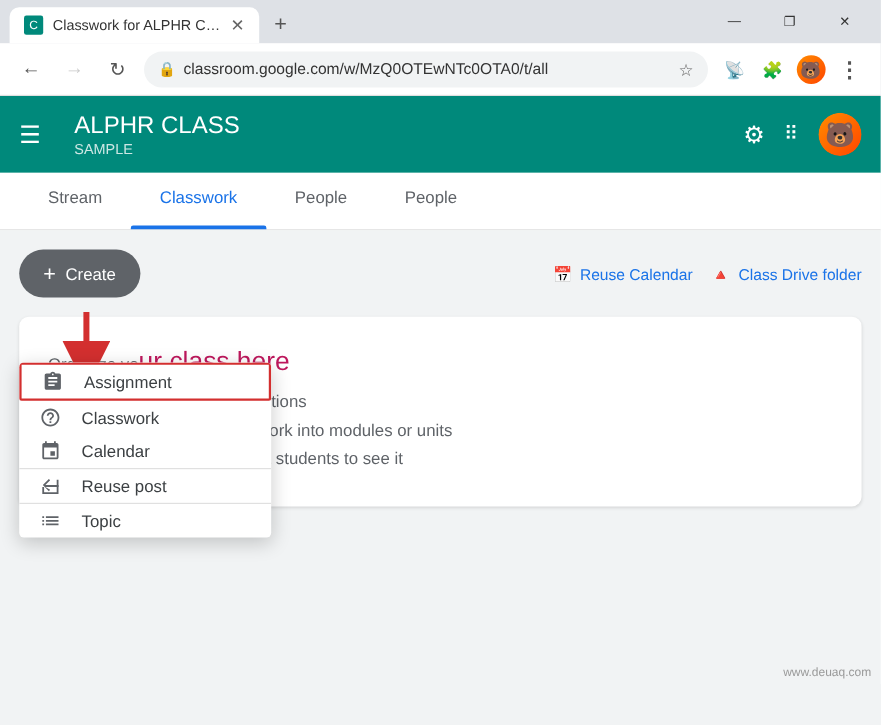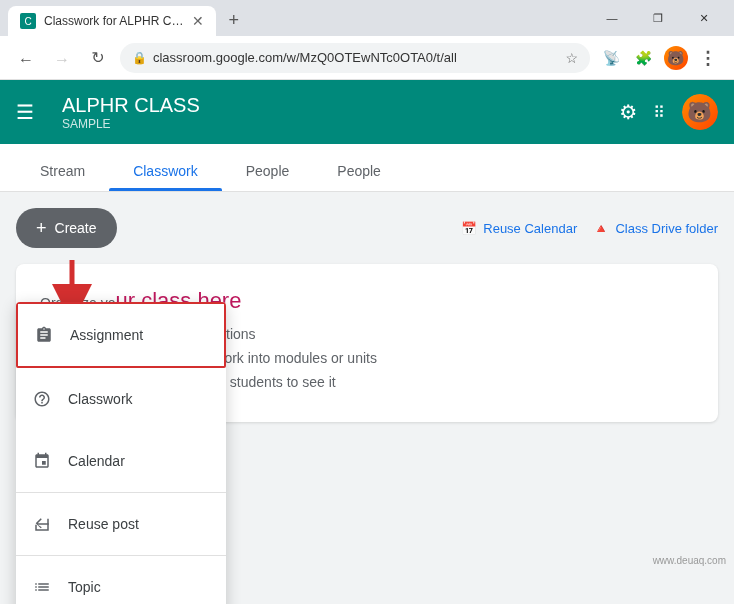--- a/index.html
+++ b/index.html
@@ -29,42 +29,42 @@
     .app-header { background: #00897b; height: 64px; display: flex; align-items: center; padding: 0 16px; gap: 16px; }
     .hamburger { color: white; font-size: 20px; cursor: pointer; }
     .app-title { display: flex; flex-direction: column; flex: 1; margin-left: 12px; }
     .app-title-main { color: white; font-size: 20px; font-weight: 500; }
     .app-title-sub { color: rgba(255,255,255,0.8); font-size: 12px; }
     .header-icons { display: flex; align-items: center; gap: 16px; }
     .header-icon { color: white; font-size: 20px; cursor: pointer; }
     .avatar { width: 36px; height: 36px; border-radius: 50%; overflow: hidden; cursor: pointer; }
     .avatar-img { width: 36px; height: 36px; background: linear-gradient(135deg, #ff8c00, #ff4500); border-radius: 50%; display: flex; align-items: center; justify-content: center; font-size: 20px; }
 
-    .tabs-bar { height: 48px; display: flex; align-items: flex-end; border-bottom: 1px solid #e0e0e0; padding: 0 16px; background: #fff; position: relative; }
+    .tabs-bar { height: 48px; display: flex; border-bottom: 1px solid #e0e0e0; padding: 0 16px; background: #fff; position: relative; }
     .tab-item { padding: 12px 24px; font-size: 14px; color: #5f6368; cursor: pointer; position: relative; }
     .tab-item.active { color: #1a73e8; font-weight: 500; }
     .tab-item.active::after { content: ''; position: absolute; bottom: 0; left: 0; right: 0; height: 3px; background: #1a73e8; border-radius: 2px 2px 0 0; }
 
     .content-area { flex: 1; background: #f1f3f4; padding: 16px; position: relative; }
     .toolbar { display: flex; align-items: center; justify-content: space-between; margin-bottom: 16px; }
     .create-btn { background: #5f6368; color: white; border: none; border-radius: 24px; padding: 0 20px; height: 40px; display: flex; align-items: center; gap: 8px; font-size: 14px; font-weight: 500; cursor: pointer; }
     .toolbar-right { display: flex; align-items: center; gap: 16px; }
     .calendar-link { display: flex; align-items: center; gap: 6px; color: #1a73e8; font-size: 13px; cursor: pointer; }
     .drive-link { display: flex; align-items: center; gap: 6px; color: #1a73e8; font-size: 13px; cursor: pointer; }
 
     .main-card { background: white; border-radius: 8px; padding: 24px; box-shadow: 0 1px 3px rgba(0,0,0,0.12); }
     .card-title { font-size: 22px; color: #3c4043; margin-bottom: 12px; }
     .card-desc { color: #5f6368; font-size: 14px; margin-bottom: 8px; }
 
     
     .arrow-annotation { position: absolute; top: 66px; left: 52px; z-index: 10; }
 
     
     .dropdown-menu { position: absolute; top: 110px; left: 16px; background: white; border-radius: 4px; box-shadow: 0 4px 16px rgba(0,0,0,0.2); width: 210px; z-index: 100; overflow: hidden; }
-    .dropdown-item { display: flex; align-items: center; gap: 16px; padding: 21px 16px; font-size: 14px; color: #3c4043; cursor: pointer; }
+    .dropdown-item { display: flex; align-items: center; gap: 16px; padding: 4px 16px; font-size: 14px; color: #3c4043; cursor: pointer; }
     .dropdown-item.highlighted { background: white; border: 2px solid #d32f2f; border-radius: 2px; }
     .dropdown-divider { height: 1px; background: #e0e0e0; }
     .dropdown-icon { width: 20px; height: 20px; display: flex; align-items: center; justify-content: center; color: #5f6368; flex-shrink: 0; }
 
     .watermark { position: absolute; bottom: 4px; right: 8px; font-size: 10px; color: #999; z-index: 200; }
   </style>
 </head>
 <body>
 
 <div class="browser-chrome">

